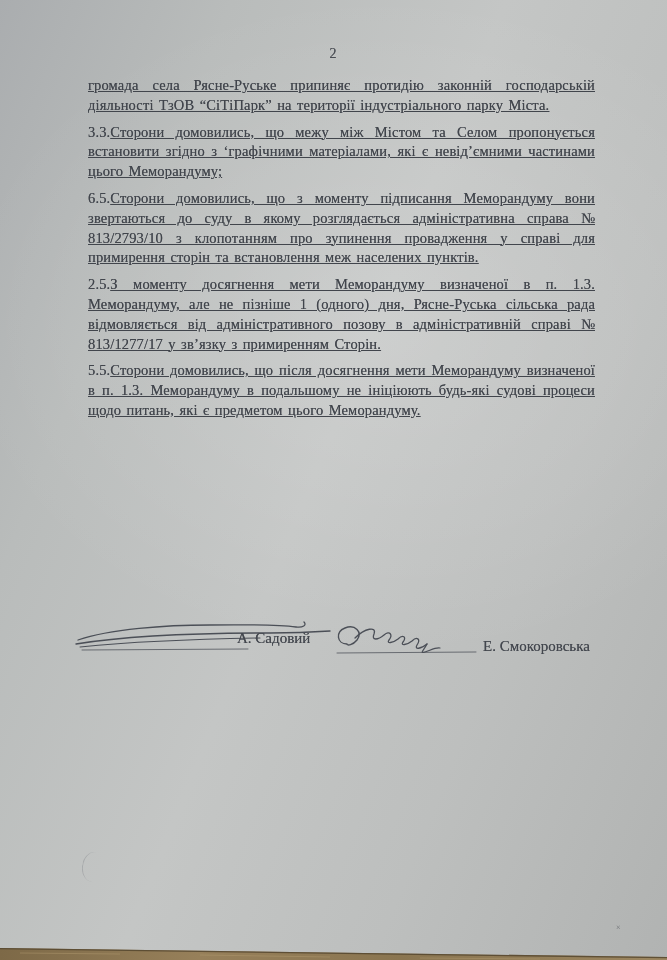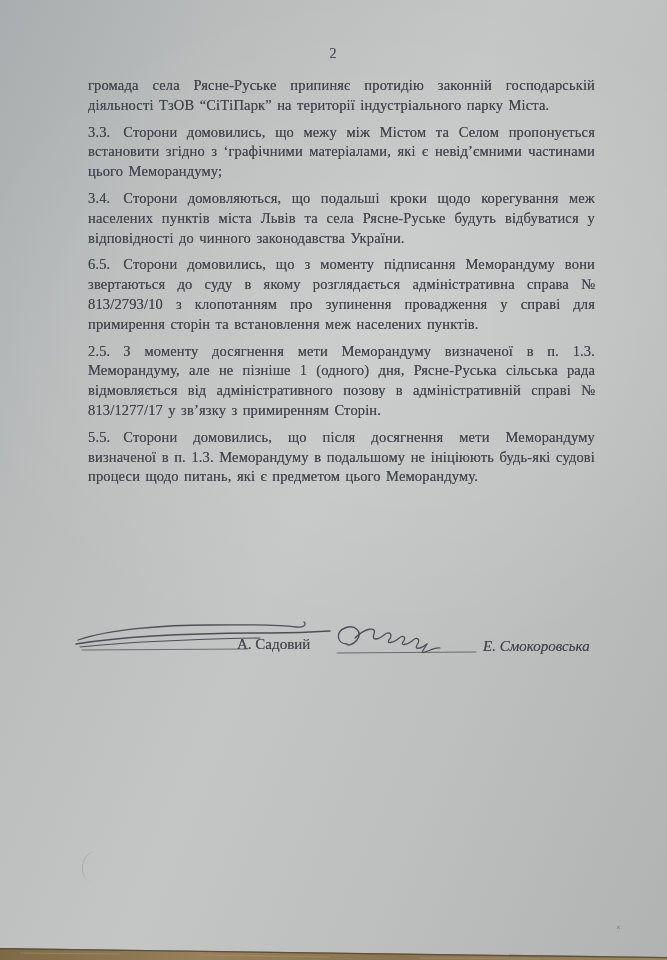--- a/index.html
+++ b/index.html
@@ -22,33 +22,34 @@
     position:absolute;left:0;top:46px;width:667px;text-align:center;
     font-size:14px;color:#4a4e55;letter-spacing:1px;
     text-shadow:0 0 0.6px rgba(70,74,80,0.7);
   }
   
   .doc-body{
     position:absolute;left:88px;top:76px;width:507px;
     font-size:14.5px;line-height:19.8px;color:#41454c;
     text-align:justify;word-spacing:1.6px;letter-spacing:0.15px;
     text-shadow:0 0 0.55px rgba(62,66,74,0.75);
+    text-decoration:underline;
   }
   .doc-body p{margin:0 0 7px 0;}
-  .pnum{display:inline-block;margin-right:13px;}
+  .pnum{display:inline-block;margin-right:0;}
   
   .sig-area{position:absolute;left:0;top:600px;width:667px;height:80px;}
   .sig-svg{position:absolute;}
   .sig-svg path{fill:none;stroke:#4b4f57;stroke-linecap:round;}
   .sig-label{
     position:absolute;font-size:15px;color:#43474e;white-space:nowrap;
     text-shadow:0 0 0.55px rgba(62,66,74,0.75);
   }
-  .sig-label-1{left:237px;top:36px;text-align:center;}
-  .sig-label-2{left:483px;top:38px;font-style:italic;}
+  .sig-label-1{left:237px;top:30px;text-align:center;}
+  .sig-label-2{left:483px;top:38px;}
   
   .speck{
     position:absolute;left:616px;top:925px;width:6px;height:6px;
     color:#5b5e63;font-size:8px;line-height:6px;opacity:0.8;
   }
   .smudge{
     position:absolute;left:82px;top:852px;width:22px;height:30px;
     border-left:1.5px solid rgba(120,124,128,0.35);
     border-radius:50% 0 0 50%;transform:rotate(8deg);
   }
@@ -56,21 +57,20 @@
 </head>
 <body>
 
 <div class="paper">
 
   <div class="page-num">2</div>
 
   <div class="doc-body">
     <p><span>громада села Рясне-Руське припиняє протидію законній господарській діяльності ТзОВ “СіТіПарк” на території індустріального парку Міста.</span></p>
     <p><span class="pnum">3.3.</span><span>Сторони домовились, що межу між Містом та Селом пропонується встановити згідно з ‘графічними матеріалами, які є невід’ємними частинами цього Меморандуму;</span></p>
-    <p><span class="pnum">3.4.</span><span>Сторони домовляються, що подальші кроки щодо корегування меж населених пунктів міста Львів та села Рясне-Руське будуть відбуватися у відповідності до чинного законодавства України.</span></p>
     <p><span class="pnum">6.5.</span><span>Сторони домовились, що з моменту підписання Меморандуму вони звертаються до суду в якому розглядається адміністративна справа № 813/2793/10 з клопотанням про зупинення провадження у справі для примирення сторін та встановлення меж населених пунктів.</span></p>
     <p><span class="pnum">2.5.</span><span>З моменту досягнення мети Меморандуму визначеної в п. 1.3. Меморандуму, але не пізніше 1 (одного) дня, Рясне-Руська сільська рада відмовляється від адміністративного позову в адміністративній справі № 813/1277/17 у зв’язку з примиренням Сторін.</span></p>
     <p><span class="pnum">5.5.</span><span>Сторони домовились, що після досягнення мети Меморандуму визначеної в п. 1.3. Меморандуму в подальшому не ініціюють будь-які судові процеси щодо питань, які є предметом цього Меморандуму.</span></p>
   </div>
 
   <div class="sig-area">
 
     <svg class="sig-svg" style="left:70px;top:16px;" width="270" height="40" viewBox="0 0 270 40">
       <path d="M8,24 C40,13 95,9 140,9 C180,9 205,8 226,11 C233,12 237,9 234,6" stroke-width="1.3"></path>
       <path d="M6,28 C55,20 130,17 200,17 C225,17 245,16 260,15" stroke-width="1.4"></path>

